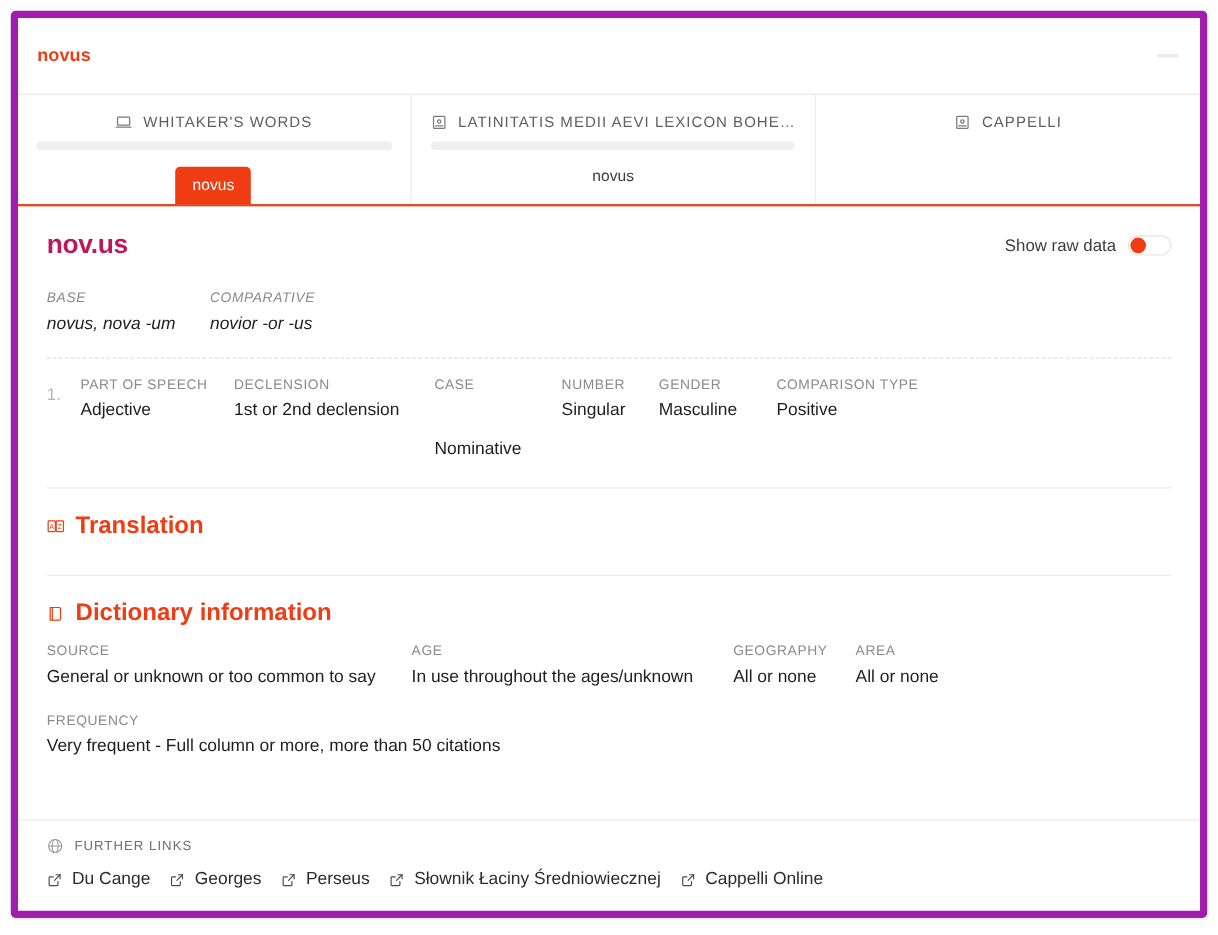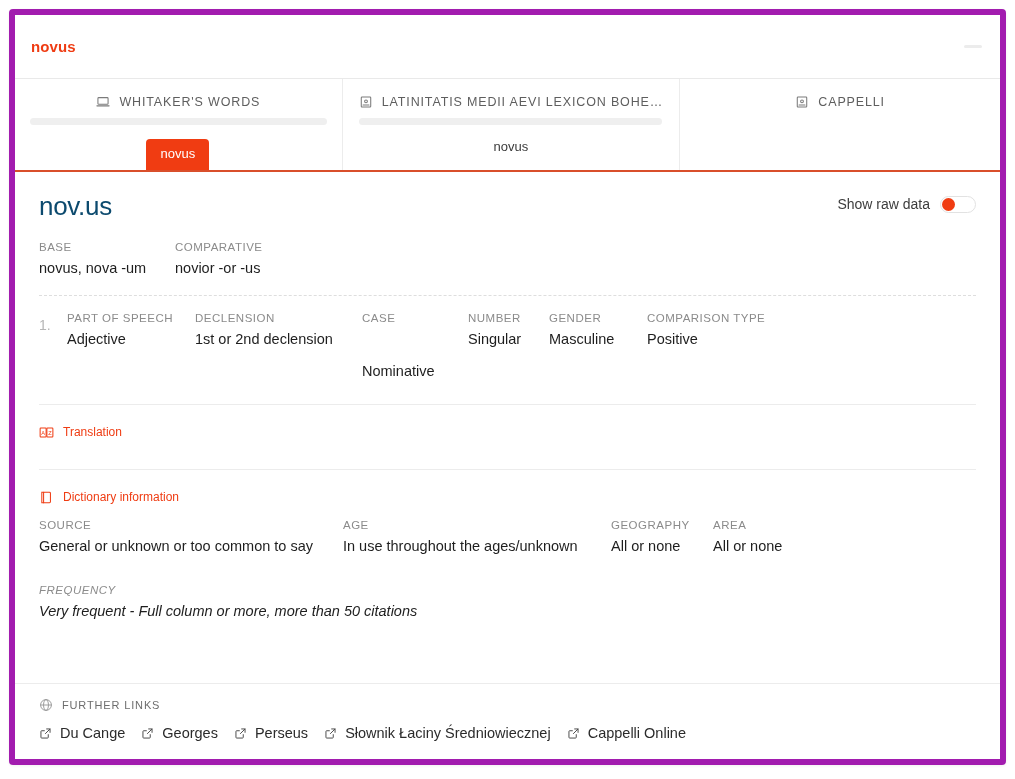--- a/index.html
+++ b/index.html
@@ -127,23 +127,23 @@
     padding: 16px 24px 0 24px;
     display: flex;
     flex-direction: column;
   }
   .headrow {
     display: flex;
     align-items: flex-start;
     justify-content: space-between;
   }
   .entry-title {
-    font-size: 26px;
-    font-weight: normal;
-    color: #0c4a6e;
+    font-size: 22px;
+    font-weight: bold;
+    color: #be185d;
     letter-spacing: -0.3px;
     line-height: 1.1;
     margin: 4px 0 0 0;
   }
   .rawtoggle {
     display: flex;
     align-items: flex-start;
     gap: 10px;
     margin-top: 8px;
   }
@@ -163,22 +163,23 @@
     position: absolute;
     top: 1px; left: 1px;
     width: 13px; height: 13px;
     border-radius: 50%;
     background: #f03c12;
   }
 
   
   .forms {
     display: flex;
-    margin-top: 19px;
+    margin-top: 26px;
     padding-bottom: 17px;
+    font-style: italic;
   }
   .field { display: flex; flex-direction: column; }
   .field-label {
     font-size: 11.5px;
     letter-spacing: 0.5px;
     color: #8b8b8b;
     text-transform: uppercase;
     line-height: 1.3;
   }
   .field-value {
@@ -232,37 +233,37 @@
     width: 15px; height: 15px;
     color: #ef3c13;
     display: inline-flex;
     align-items: center;
     justify-content: center;
     flex: 0 0 auto;
   }
   .section-icon svg { display: block; }
   .section-title {
     color: #ef3c13;
-    font-size: 12px;
-    font-weight: normal;
+    font-size: 20px;
+    font-weight: bold;
   }
   .section-text {
     font-size: 14.5px;
     color: #1e1e1e;
     line-height: 1.45;
   }
   .dictgrid {
     display: flex;
     align-items: flex-start;
   }
   .dictgrid .field.d0 { width: 304px; }
   .dictgrid .field.d1 { width: 268px; }
   .dictgrid .field.d2 { width: 102px; }
   .dictgrid .field.d3 { width: 140px; }
-  .dictrow2 { margin-top: 27px; font-style: italic; }
+  .dictrow2 { margin-top: 19px; }
 
   .spacer { flex: 1 1 auto; }
 
   
   .footer {
     border-top: 1px solid #ececec;
     padding: 14px 24px 18px 24px;
     flex: 0 0 auto;
   }
   .footer-head {

